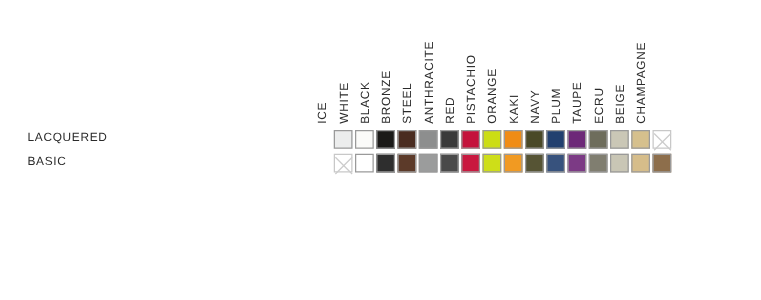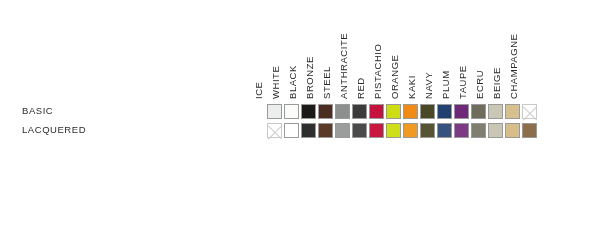--- a/index.html
+++ b/index.html
@@ -107,22 +107,22 @@
   }
   .swatch.unavailable::before { transform: translateX(-50%) rotate(45deg); }
   .swatch.unavailable::after  { transform: translateX(-50%) rotate(-45deg); }
 </style>
 </head>
 <body>
 
 <div id="color-matrix">
 
   <div class="row-labels">
+      <div class="row-label">LACQUERED</div>
       <div class="row-label">BASIC</div>
-      <div class="row-label">LACQUERED</div>
     </div>
 
   <div class="col-headers">
       <div class="col-header">
         <span class="col-header-text">ICE</span>
       </div>
       <div class="col-header">
         <span class="col-header-text">WHITE</span>
       </div>
       <div class="col-header">

